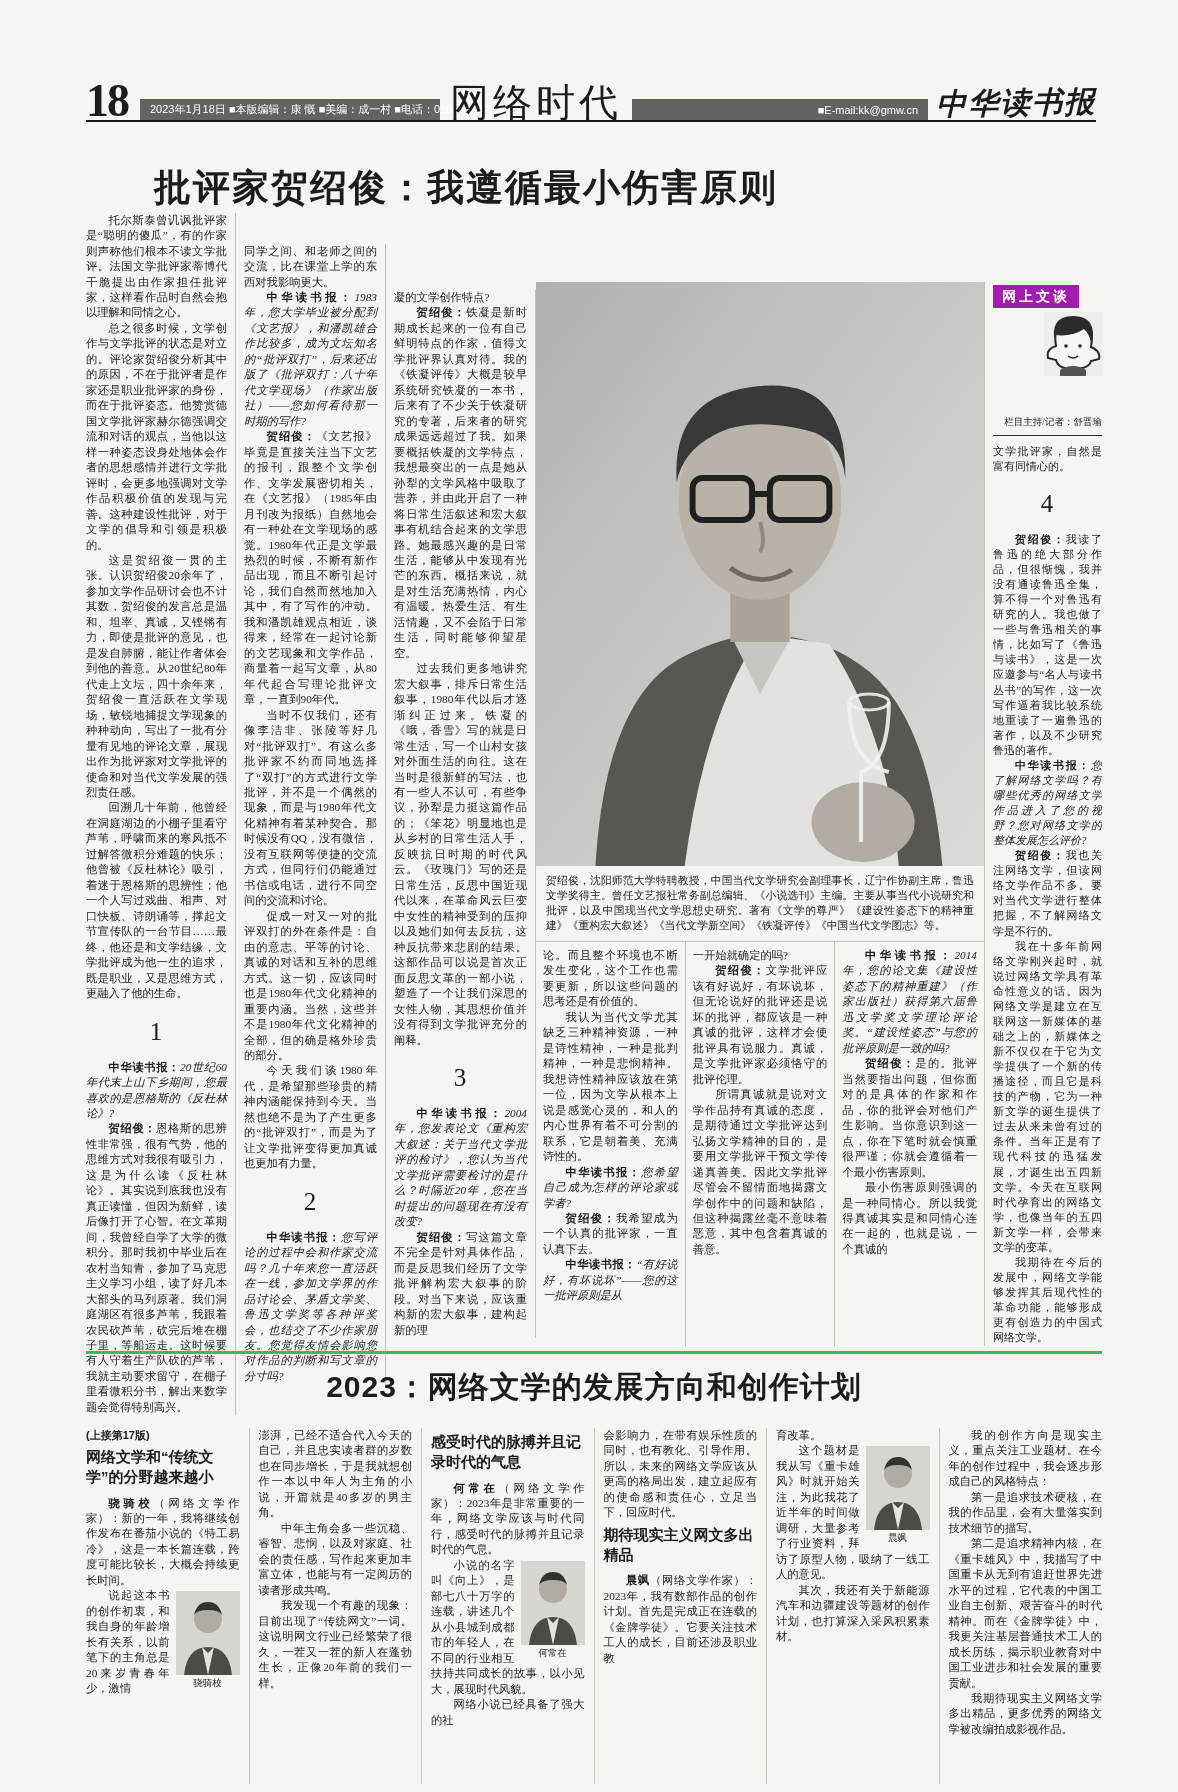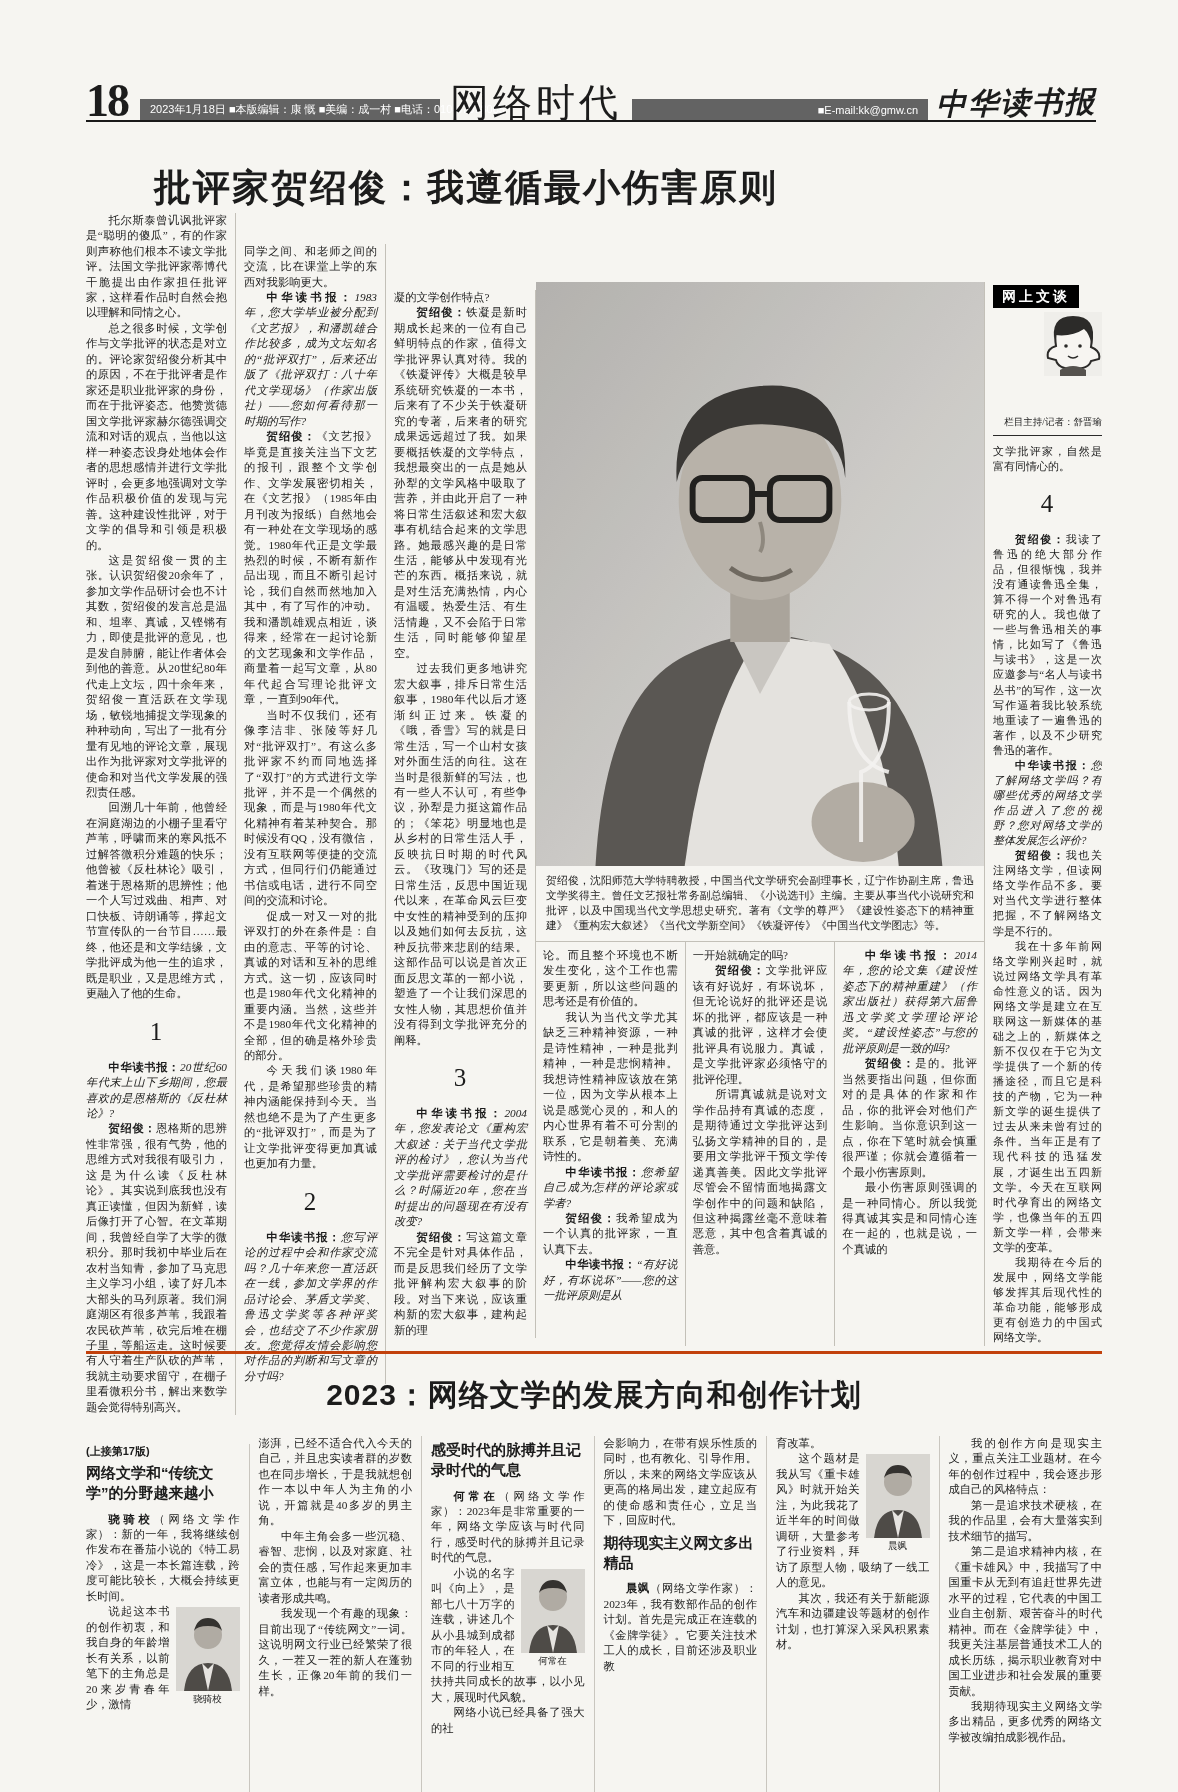--- a/index.html
+++ b/index.html
@@ -43,33 +43,33 @@
   .photo-box { height:584px; background:#ccc9c4; position:relative; overflow:hidden; }
   .photo-box svg { display:block; width:100%; height:100%; }
   .photo-caption { padding:7px 10px 6px; font-size:10.8px; line-height:1.4; text-align:justify;
                    border-bottom:1px solid #c3c0b8; height:76px; overflow:hidden; }
   .midcols { display:flex; height:404px; overflow:hidden; }
   .mcol { flex:1; padding:6px 7px 0; border-right:1px solid #c3c0b8; overflow:hidden; }
   .mcol:last-child { border-right:none; }
 
   
   .sidebar { border-bottom:1.5px solid #2a2a2a; padding:2px 0 6px; margin-bottom:8px; }
-  .sb-title { display:inline-block; background:#000000; color:#fff; font-family:"Liberation Sans","DejaVu Sans",sans-serif;
+  .sb-title { display:inline-block; background:#a21caf; color:#fff; font-family:"Liberation Sans","DejaVu Sans",sans-serif;
               font-weight:bold; font-size:14px; letter-spacing:3px; padding:3px 9px 2px; }
   .sb-avatar { display:block; margin:4px 0 3px auto; width:58px; height:64px; }
   .sb-caption { font-size:9.5px; text-align:right; color:#222;margin-top:40px; }
 
   
   .bottom { position:absolute; top:1351px; left:86px; width:1016px; height:441px;
-            border-top:3px solid #c2410c; padding-top:17px; }
+            border-top:3px solid #22c55e; padding-top:9px; }
   .b-headline { text-align:center; font-family:"Liberation Sans","DejaVu Sans",sans-serif;
                 font-weight:bold; font-size:30px; letter-spacing:1px; margin:4px 0 20px; }
   .bcols { display:flex; height:356px; overflow:hidden; }
   .bcol { flex:1; padding:0 9px; border-right:1px solid #c9c6bf; overflow:hidden; }
-  .bcol:first-child { padding-left:0;margin-top:8px; } .bcol:last-child { border-right:none; padding-right:0; }
+  .bcol:first-child { padding-left:0; } .bcol:last-child { border-right:none; padding-right:0; }
   .contnote { font-family:"Liberation Sans","DejaVu Sans",sans-serif; font-weight:bold; font-size:11px; margin-bottom:4px; }
   .btitle { font-family:"Liberation Sans","DejaVu Sans",sans-serif; font-weight:bold;
             font-size:15px; line-height:1.35; margin:4px 0 8px; }
   .pwrap { float:right; width:64px; margin:3px 0 4px 6px; }
   .pwrap .psvg { display:block; width:64px; height:84px; }
   .pcap { font-size:9.5px; text-align:center; padding-top:2px; }
 </style>
 </head>
 <body>
 

